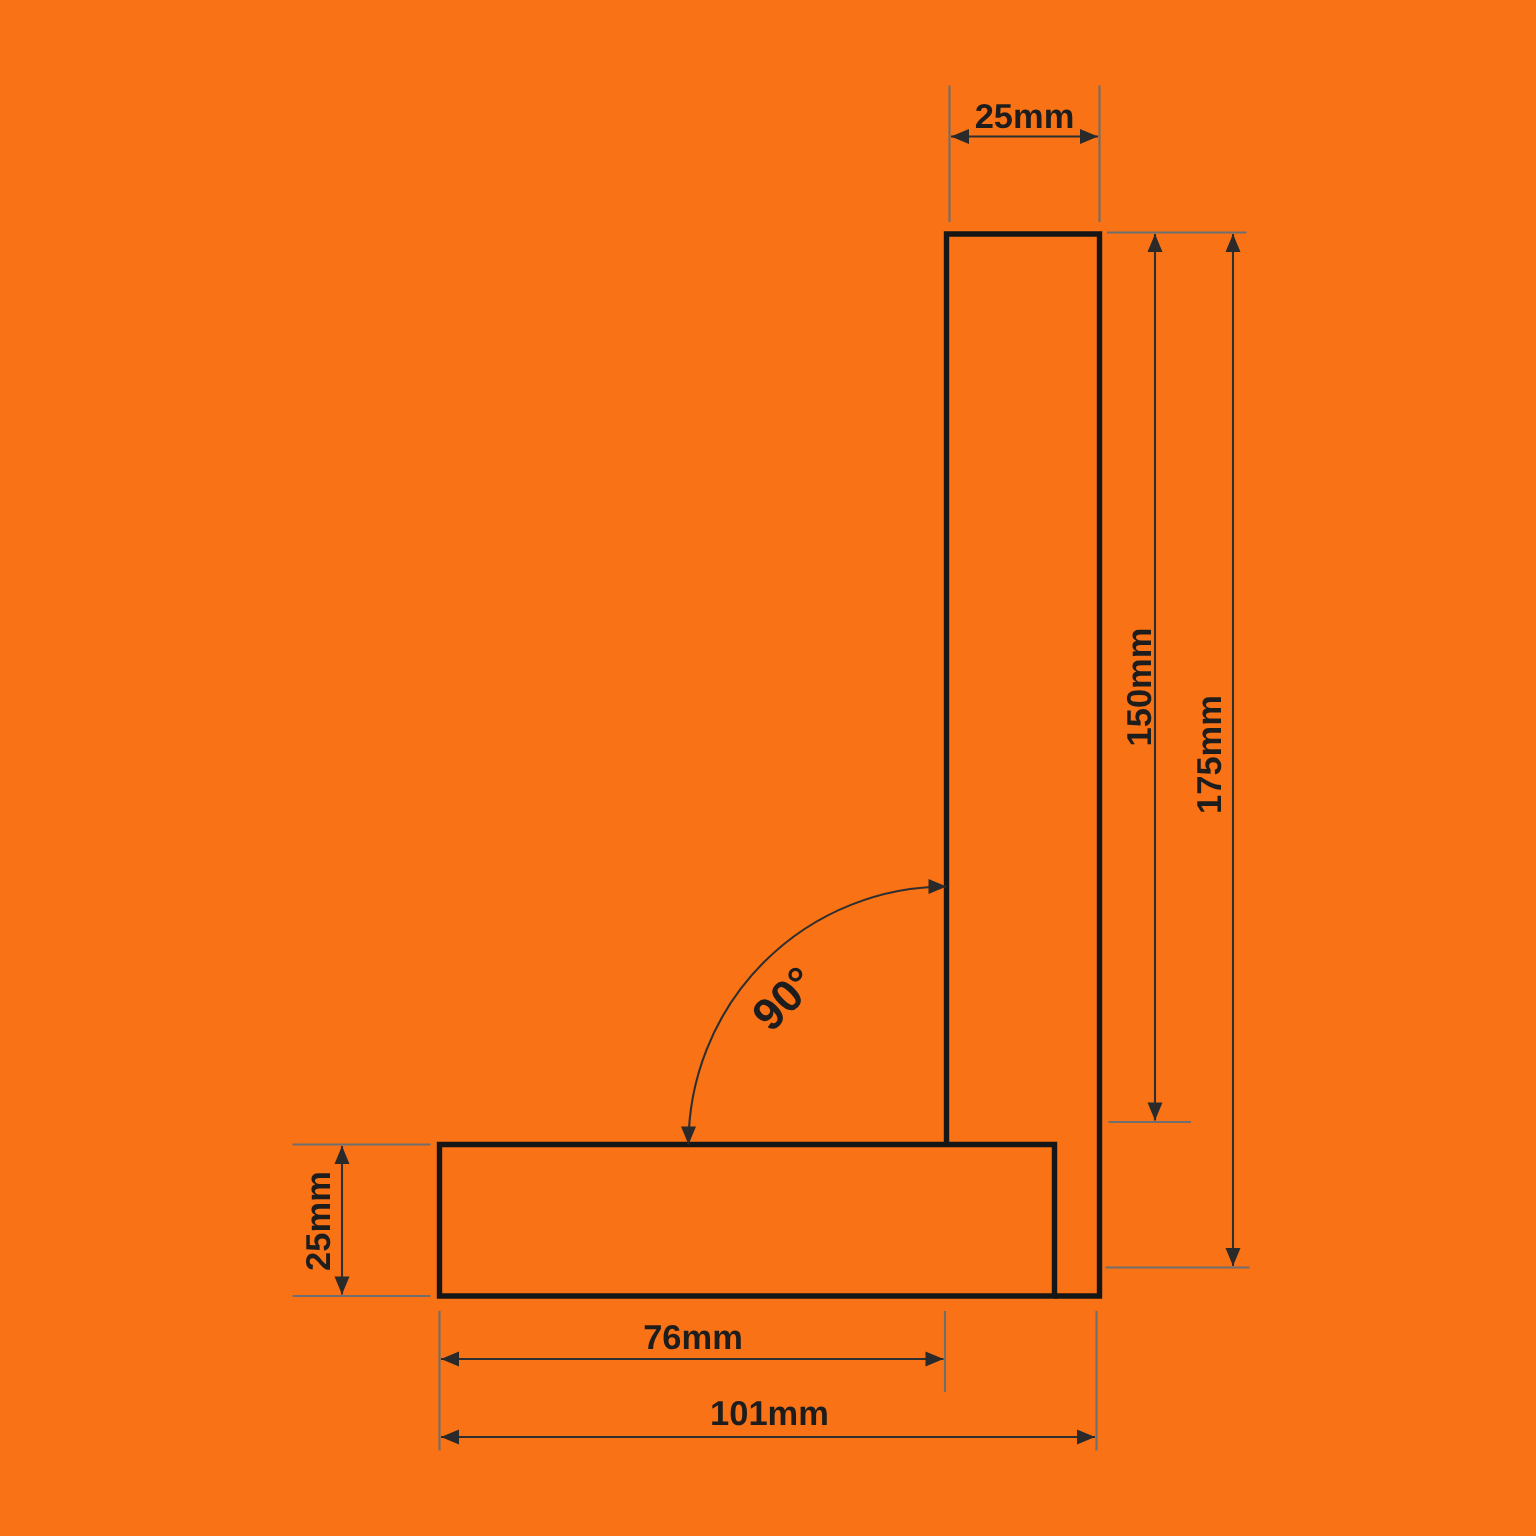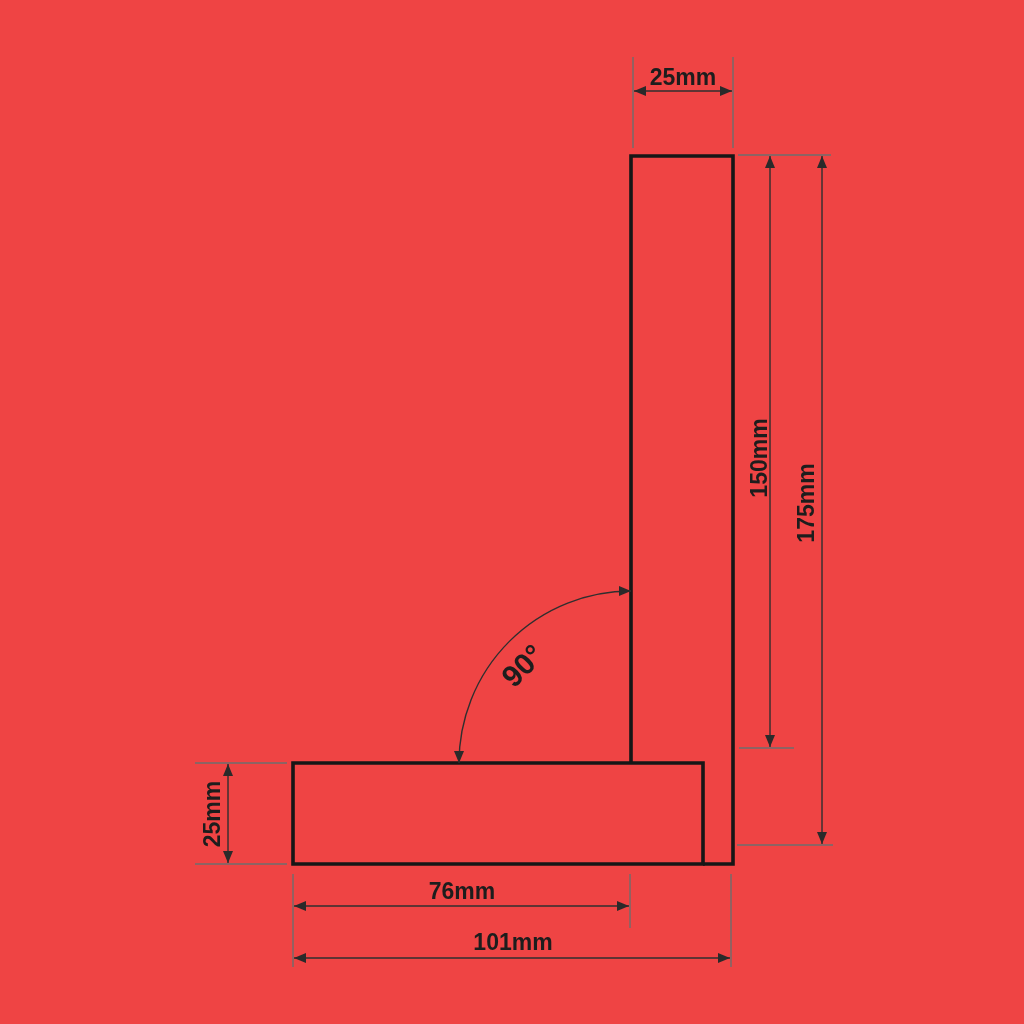--- a/index.html
+++ b/index.html
@@ -8,21 +8,21 @@
     width: 1024px;
     height: 1024px;
     background: #ffffff;
     overflow: hidden;
     font-family: "Liberation Sans", sans-serif;
   }
   .stage {
     position: relative;
     width: 1024px;
     height: 1024px;
-    background: #ef4444;
+    background: #f97316;
   }
   svg { display: block; }
   .outline {
     fill: none;
     stroke: #161616;
     stroke-width: 3.6;
     stroke-linejoin: miter;
   }
   .ext-line {
     stroke: #6e6e6e;

